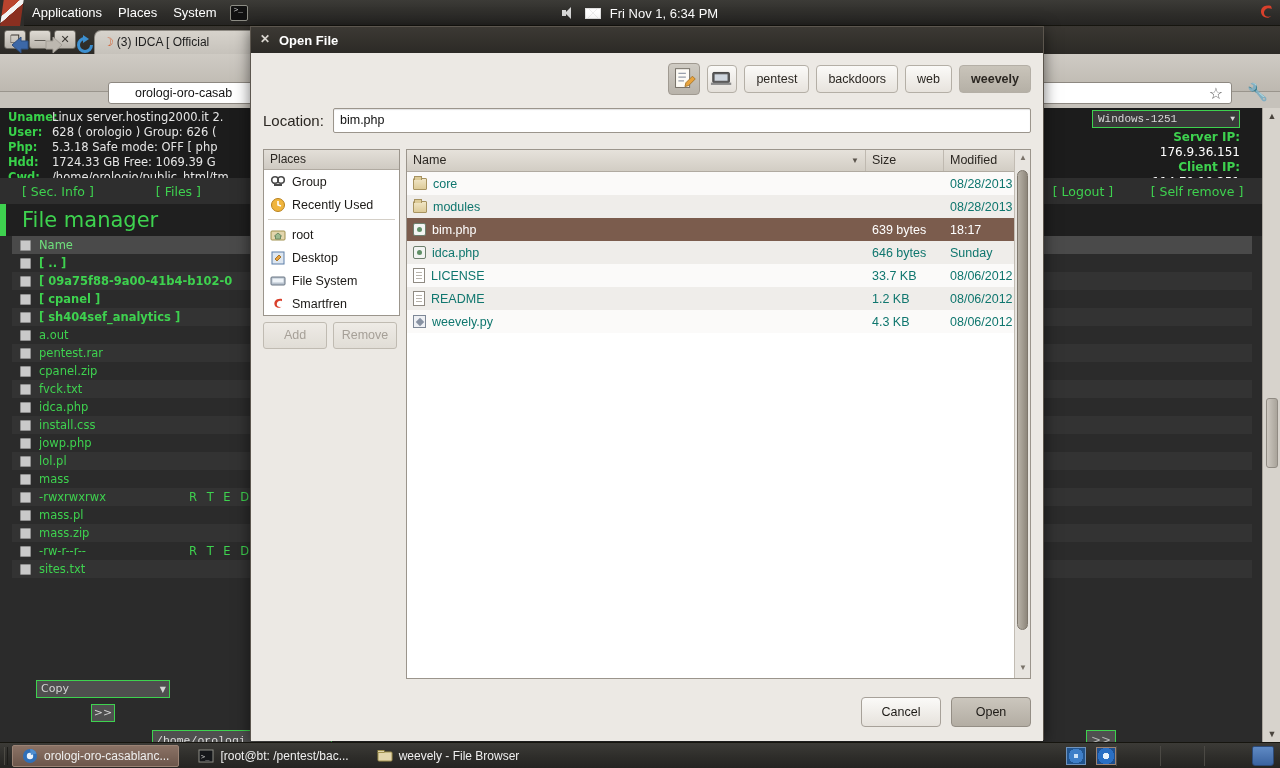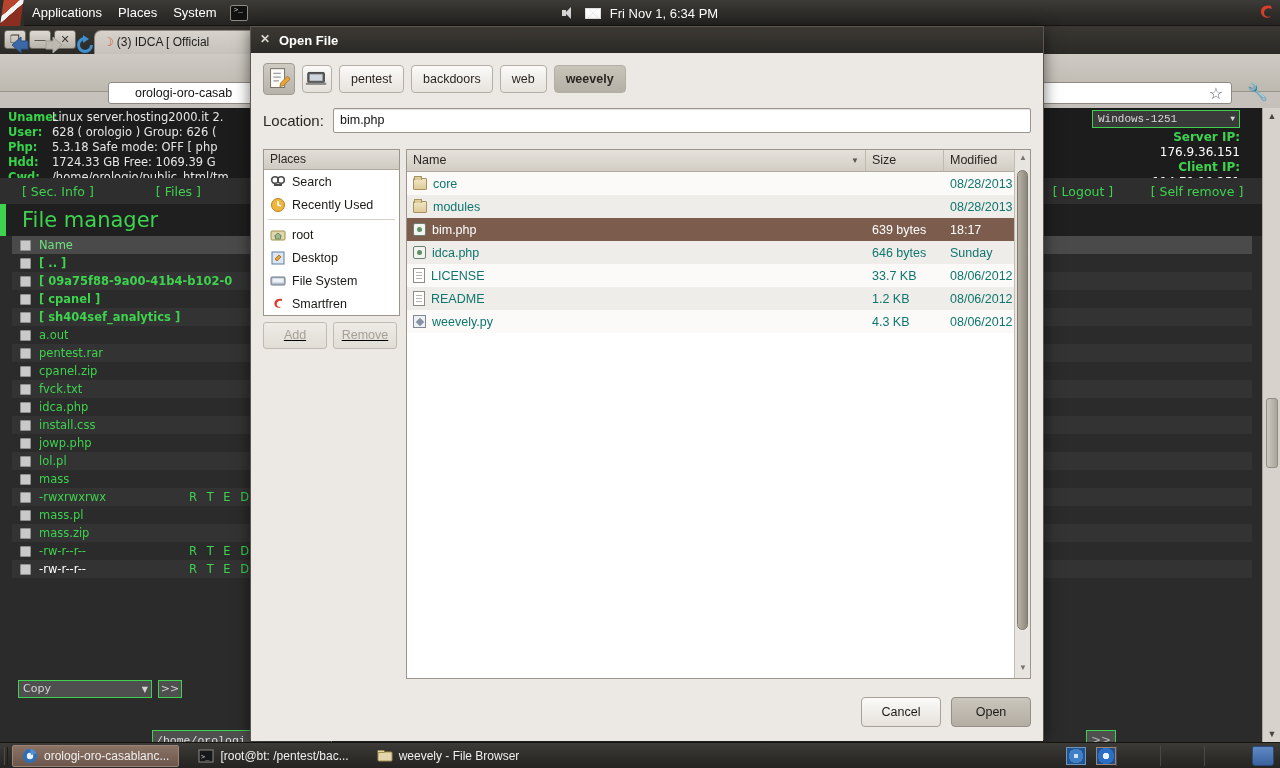--- a/index.html
+++ b/index.html
@@ -162,21 +162,21 @@
     margin-right:8px; flex:none; border-radius:1px;
   }
   .fmrow .nm{ flex:none; width:220px; white-space:nowrap; overflow:hidden;}
   .fmrow .nm.dir{ font-weight:bold; }
   .fmrow .perm{ width:150px; white-space:nowrap; }
   .fmrow .perm.w{ color:#ffffff; }
   .fmrow .acts{ width:110px; color:#3ed24f; letter-spacing:3px;}
 
   .copyrow{
     position:absolute; left:18px; top:572px; width:170px; height:18px;
-    display:flex; align-items:center; gap:6px;
+    display:flex; align-items:center; gap:6px;flex-direction:column;
   }
   .copysel{
     width:134px;height:18px;background:#4f4f4f;border:1px solid #3ed24f;
     color:#d4d4d4; font-size:11px; line-height:16px; padding-left:4px;
     position:relative;
   }
   .copysel::after{ content:"▼"; position:absolute; right:3px; top:1px; font-size:8px; color:#d4d4d4;}
   .gobtn{
     width:24px;height:18px;background:#4f4f4f;border:1px solid #3ed24f;
     color:#d4d4d4; font-size:11px; text-align:center; line-height:16px;
@@ -236,21 +236,21 @@
     height:26px; background:linear-gradient(to bottom,#3c3934,#2c2a26);
     color:#ffffff; font-size:13px; font-weight:bold;
     display:flex; align-items:center; padding-left:6px;
   }
   .dlg-close{
     width:16px;height:16px; color:#d9d5cf; font-size:12px;
     text-align:center; line-height:15px; margin-right:6px;
   }
   .dlg-body{ padding:10px 12px 0 12px; background:#ece9e4; height:688px; position:relative;}
 
-  .pathbar{ display:flex; align-items:center; gap:7px; }
+  .pathbar{ display:flex; align-items:center; gap:7px;justify-content:flex-end; }
   .pb-editbtn{
     width:32px;height:32px; border:1px solid #a09a91; border-radius:4px;
     background:linear-gradient(to bottom,#cfcbc3,#b8b3aa);
     position:relative;
   }
   .pb-home{
     width:30px;height:28px; border:1px solid #b4afa6; border-radius:4px;
     background:linear-gradient(to bottom,#fbfaf8,#e4e0da);
     position:relative;
   }
@@ -285,21 +285,21 @@
     line-height:19px; padding-left:6px;
   }
   .pl-item{
     height:23px; display:flex; align-items:center; padding-left:6px; gap:6px;
     font-size:12.5px; color:#1c1a17;
   }
   .pl-sep{ height:1px; background:#d4cfc7; margin:3px 4px; }
   .pl-ico{ width:16px;height:16px; position:relative; flex:none; }
 
   .places-btns{
-    margin-top:6px; display:flex; gap:6px;text-decoration:underline;
+    margin-top:6px; display:flex; gap:6px;
   }
   .pbn{
     width:64px;height:27px; border:1px solid #c0bbb2; border-radius:3px;
     background:linear-gradient(to bottom,#eeebe6,#e1ddd6);
     color:#a6a098; font-size:12.5px; text-align:center; line-height:25px;
   }
 
   .filelist{
     flex:1; background:#ffffff; border:1px solid #9b958c; position:relative; overflow:hidden;
   }
@@ -585,20 +585,21 @@
               <div class="perm">-rw-r--r--</div>
               <div class="acts">R T E D</div>
             </div>
             <div class="fmrow">
               <div class="cb"></div>
               <div class="perm">-rw-r--r--</div>
               <div class="acts">R T E D</div>
             </div>
             <div class="fmrow alt">
               <div class="cb"></div>
+              <div class="nm">sites.txt</div>
               <div class="perm w">-rw-r--r--</div>
               <div class="acts">R T E D</div>
             </div>
           </div>
       </div>
 
       <div class="copyrow">
         <div class="copysel"><span>Copy</span></div>
         <div class="gobtn">&gt;&gt;</div>
       </div>
@@ -683,21 +684,21 @@
         <div style="width:137px; display:flex; flex-direction:column;">
           <div class="places">
             <div class="places-hdr">Places</div>
             <div id="places-rows">
                 <div class="pl-item">
                   <span class="pl-ico"><svg viewBox="0 0 16 16" width="16" height="16">
                       <circle cx="5" cy="6" r="3.3" fill="none" stroke="#4a4a4a" stroke-width="1.6"></circle>
                       <circle cx="11" cy="6" r="3.3" fill="none" stroke="#4a4a4a" stroke-width="1.6"></circle>
                       <rect x="4" y="10" width="8" height="2" fill="#4a4a4a"></rect>
                     </svg></span>
-                  <span>Search</span>
+                  <span>Group</span>
                 </div>
                 <div class="pl-item">
                   <span class="pl-ico"><svg viewBox="0 0 16 16" width="16" height="16">
                       <circle cx="8" cy="8" r="6.5" fill="#f0b53d" stroke="#b8821f"></circle>
                       <path d="M8 4 L8 8 L11 9" stroke="#fff" stroke-width="1.6" fill="none"></path>
                     </svg></span>
                   <span>Recently Used</span>
                 </div>
                 <div class="pl-sep"></div>
                 <div class="pl-item">

